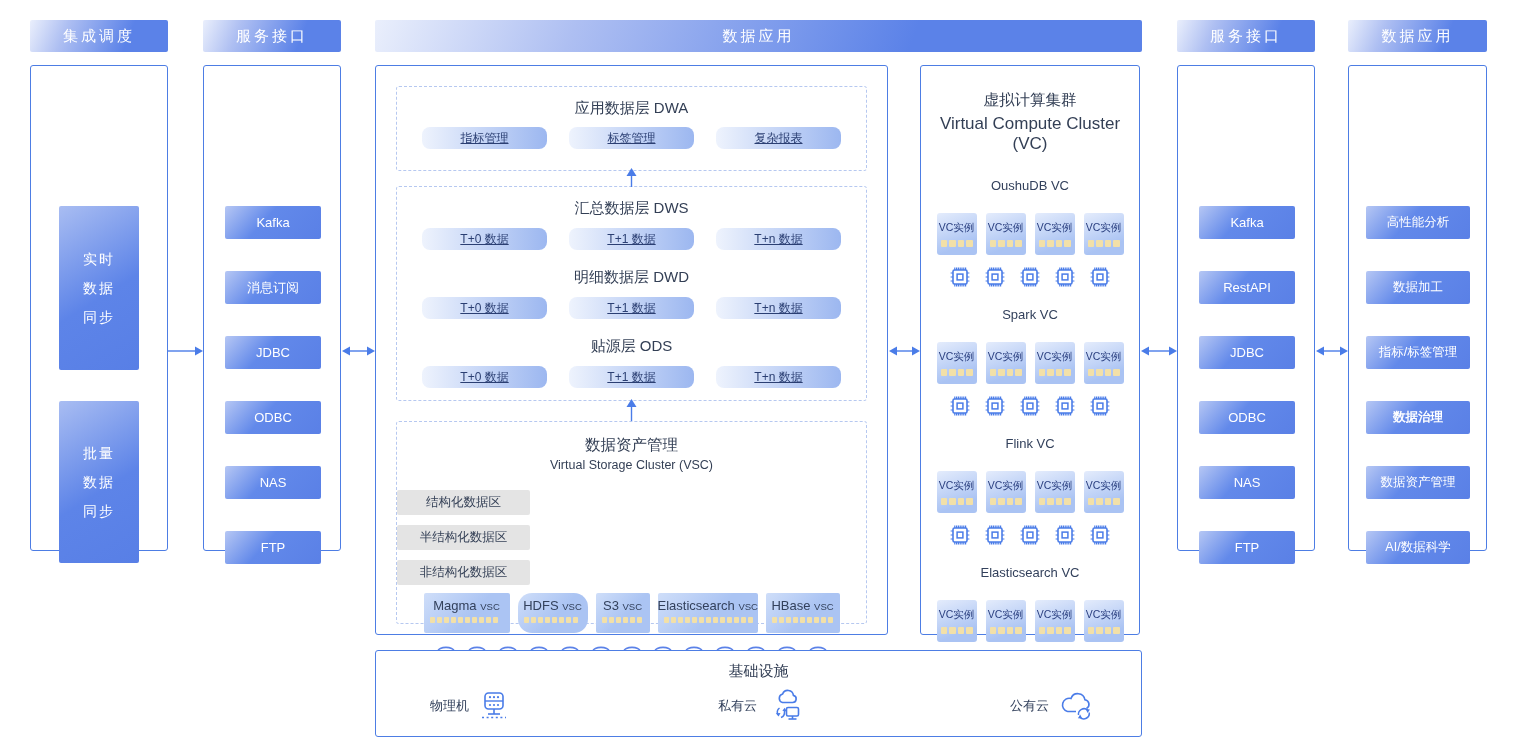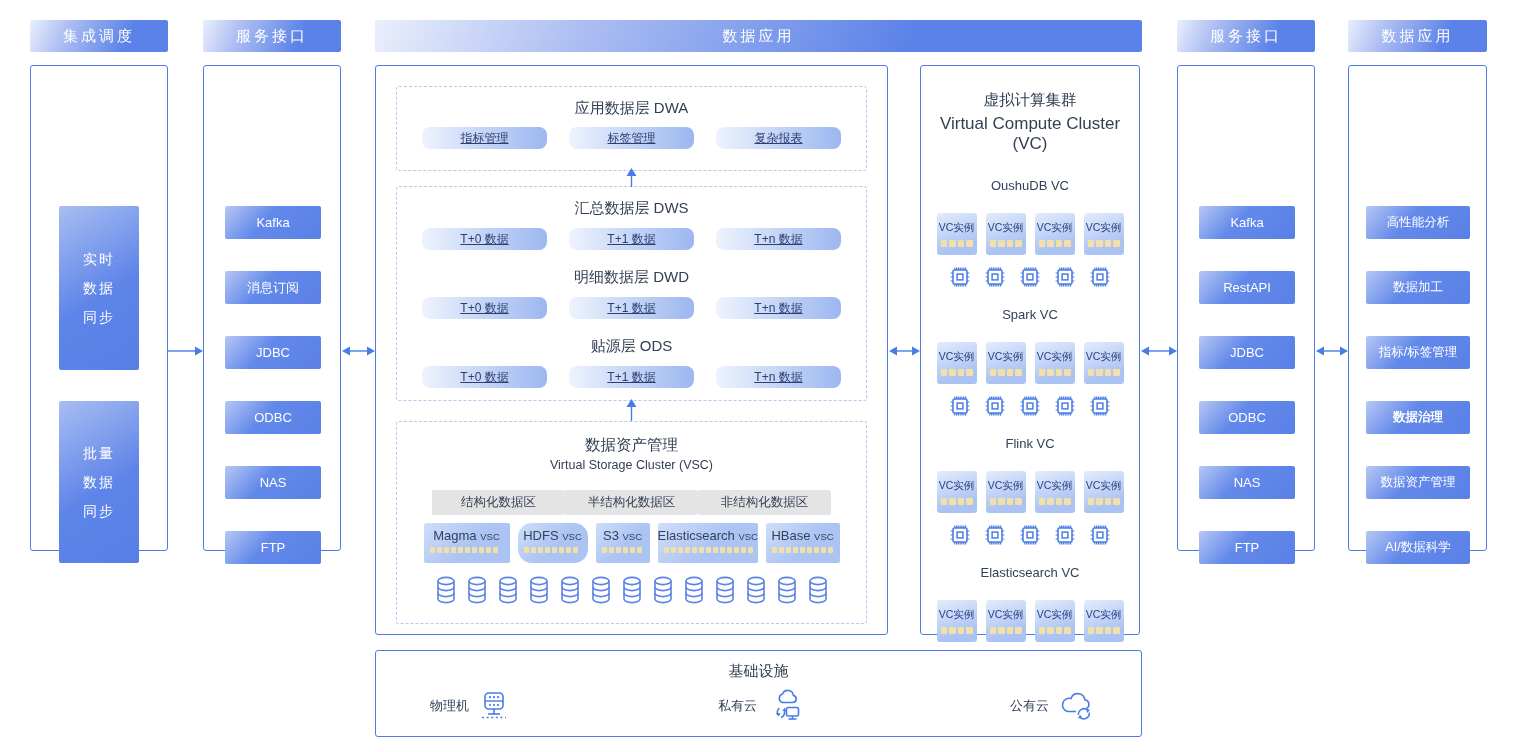--- a/index.html
+++ b/index.html
@@ -37,21 +37,21 @@
   .lite-row{display:flex;justify-content:center;gap:22px;}
   .lite{width:125px;height:22px;border-radius:8px;
         background:linear-gradient(90deg,#eef3fd 0%,#9cb7f0 100%);
         color:#2b3f73;font-size:12px;display:flex;align-items:center;justify-content:center;text-decoration:underline;}
   .wh-layer{margin-top:18px;}
   .wh-layer:first-child{margin-top:12px;}
   .wh-layer .lite-row{margin-top:10px;}
 
   .vsc-title{margin-top:13px;text-align:center;color:#333f55;font-size:15.5px;}
   .vsc-sub{margin-top:2px;text-align:center;color:#333f55;font-size:12.5px;}
-  .zone-row{display:flex;justify-content:center;margin-top:18px;}
+  .zone-row{display:flex;justify-content:center;gap:10px;margin-top:18px;flex-direction:column;}
   .zone{width:133px;height:25px;background:#e4e4e4;border-radius:2px;color:#333f55;
         font-size:12.5px;display:flex;align-items:center;justify-content:center;}
   .cluster-row{display:flex;justify-content:center;gap:8px;margin-top:8px;}
   .cluster{height:40px;border-radius:2px;box-sizing:border-box;
            background:linear-gradient(135deg,#cfdef9 0%,#abc4f3 55%);}
   .cname{font-size:13px;color:#33415c;text-align:center;margin-top:5px;white-space:nowrap;}
   .cname .tag{font-size:9.5px;}
   .segs{display:flex;gap:1.5px;margin:4px 0 0 6px;}
   .seg{width:5.5px;height:6px;background:#f2e0a8;border-radius:1px;flex:none;}
   .cyl-row{display:flex;justify-content:center;gap:11px;margin-top:13px;}

